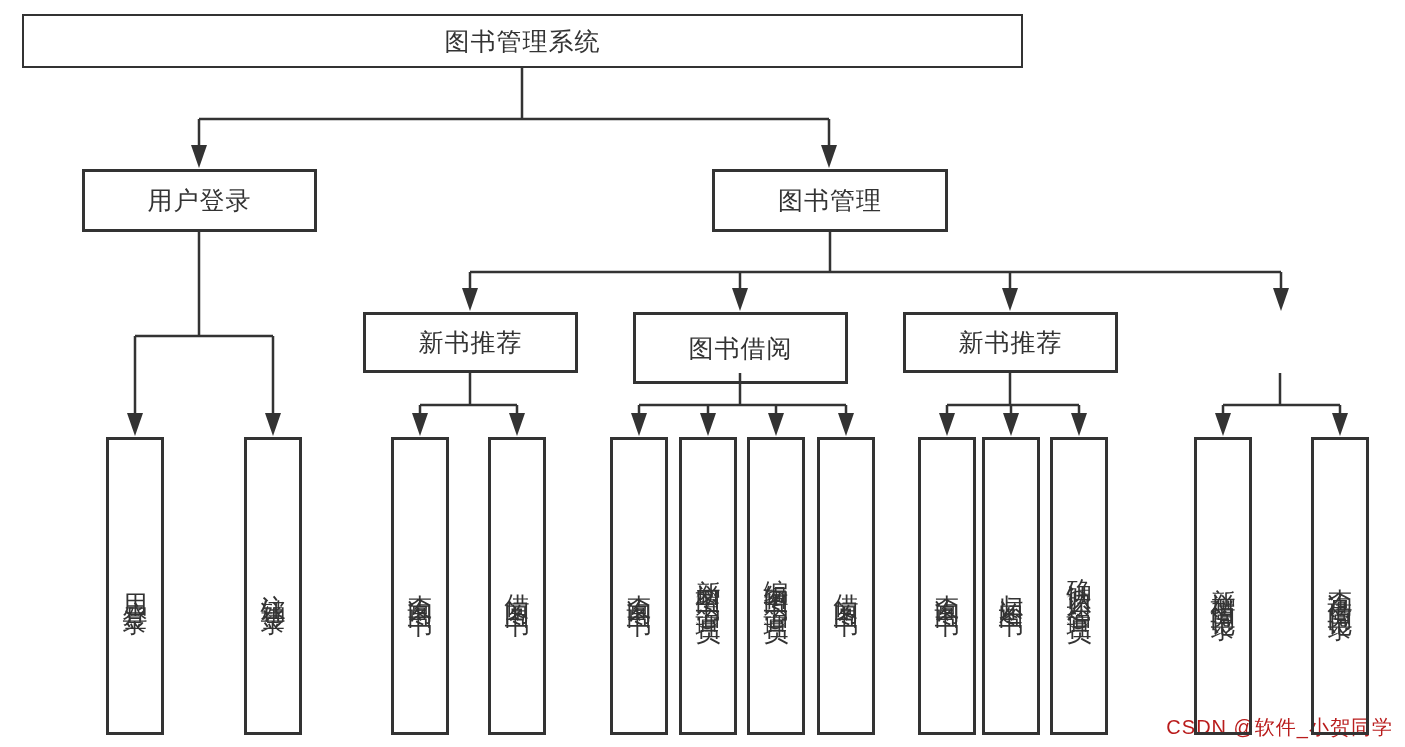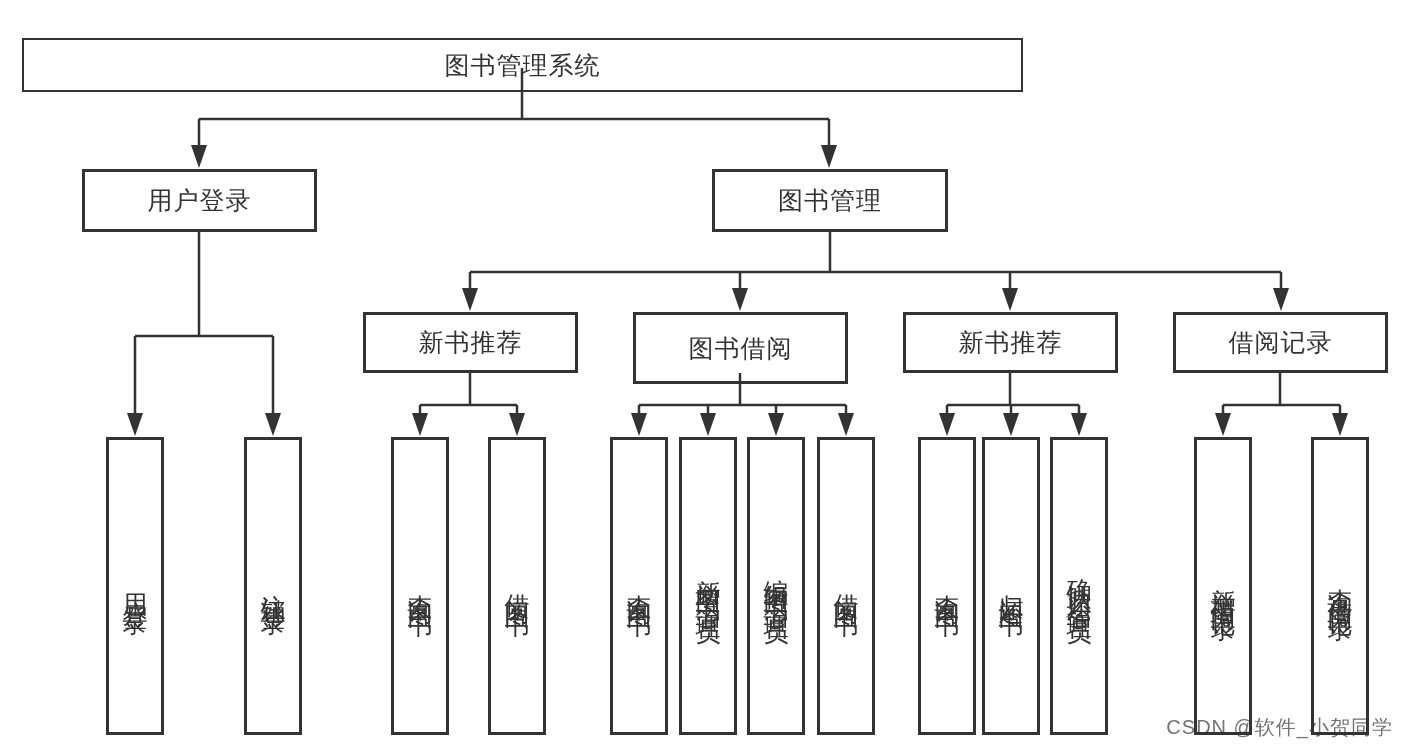--- a/index.html
+++ b/index.html
@@ -20,21 +20,21 @@
   .hbox {
     position: absolute;
     z-index: 3;
     border: 3px solid #333333;
     box-sizing: border-box;
     background: transparent;
     display: flex;
     align-items: center;
     justify-content: center;
   }
-  .hbox.root { border-width: 2.5px; margin-top: 24px; }
+  .hbox.root { border-width: 2.5px; }
   .hbox span {
     font-size: 25px;
     color: #333333;
     letter-spacing: 1px;
     white-space: nowrap;
     line-height: 1;
   }
   .vbox {
     position: absolute;
     z-index: 3;
@@ -56,21 +56,21 @@
     color: #333333;
     line-height: 1;
     white-space: nowrap;
   }
   #watermark {
     position: absolute;
     z-index: 2;
     top: 714px;
     right: 12px;
     font-size: 20px;
-    color: #737373;
+    color: #b91c1c;
     letter-spacing: 1px;
     white-space: nowrap;
   }
 </style>
 </head>
 <body>
 
 <div id="canvas">
 
   <svg id="wires" width="1405" height="747" viewBox="0 0 1405 747">
@@ -146,23 +146,20 @@
 
   <div class="hbox" style="left:712px;top:169px;width:236px;height:63px">
     <span>图书管理</span>
   </div>
   <div class="hbox" style="left:633px;top:312px;width:215px;height:72px">
     <span>图书借阅</span>
   </div>
   <div class="hbox" style="left:903px;top:312px;width:215px;height:61px">
     <span>新书推荐</span>
   </div>
-  <div class="hbox" style="left:1173px;top:312px;width:215px;height:61px">
-    <span>借阅记录</span>
-  </div>
 
   <div class="vbox" style="left:106px">
     <span>用户登录</span>
   </div>
   <div class="vbox" style="left:244px">
     <span>注销登录</span>
   </div>
 
   <div class="vbox" style="left:391px">
     <span>查询图书</span>

